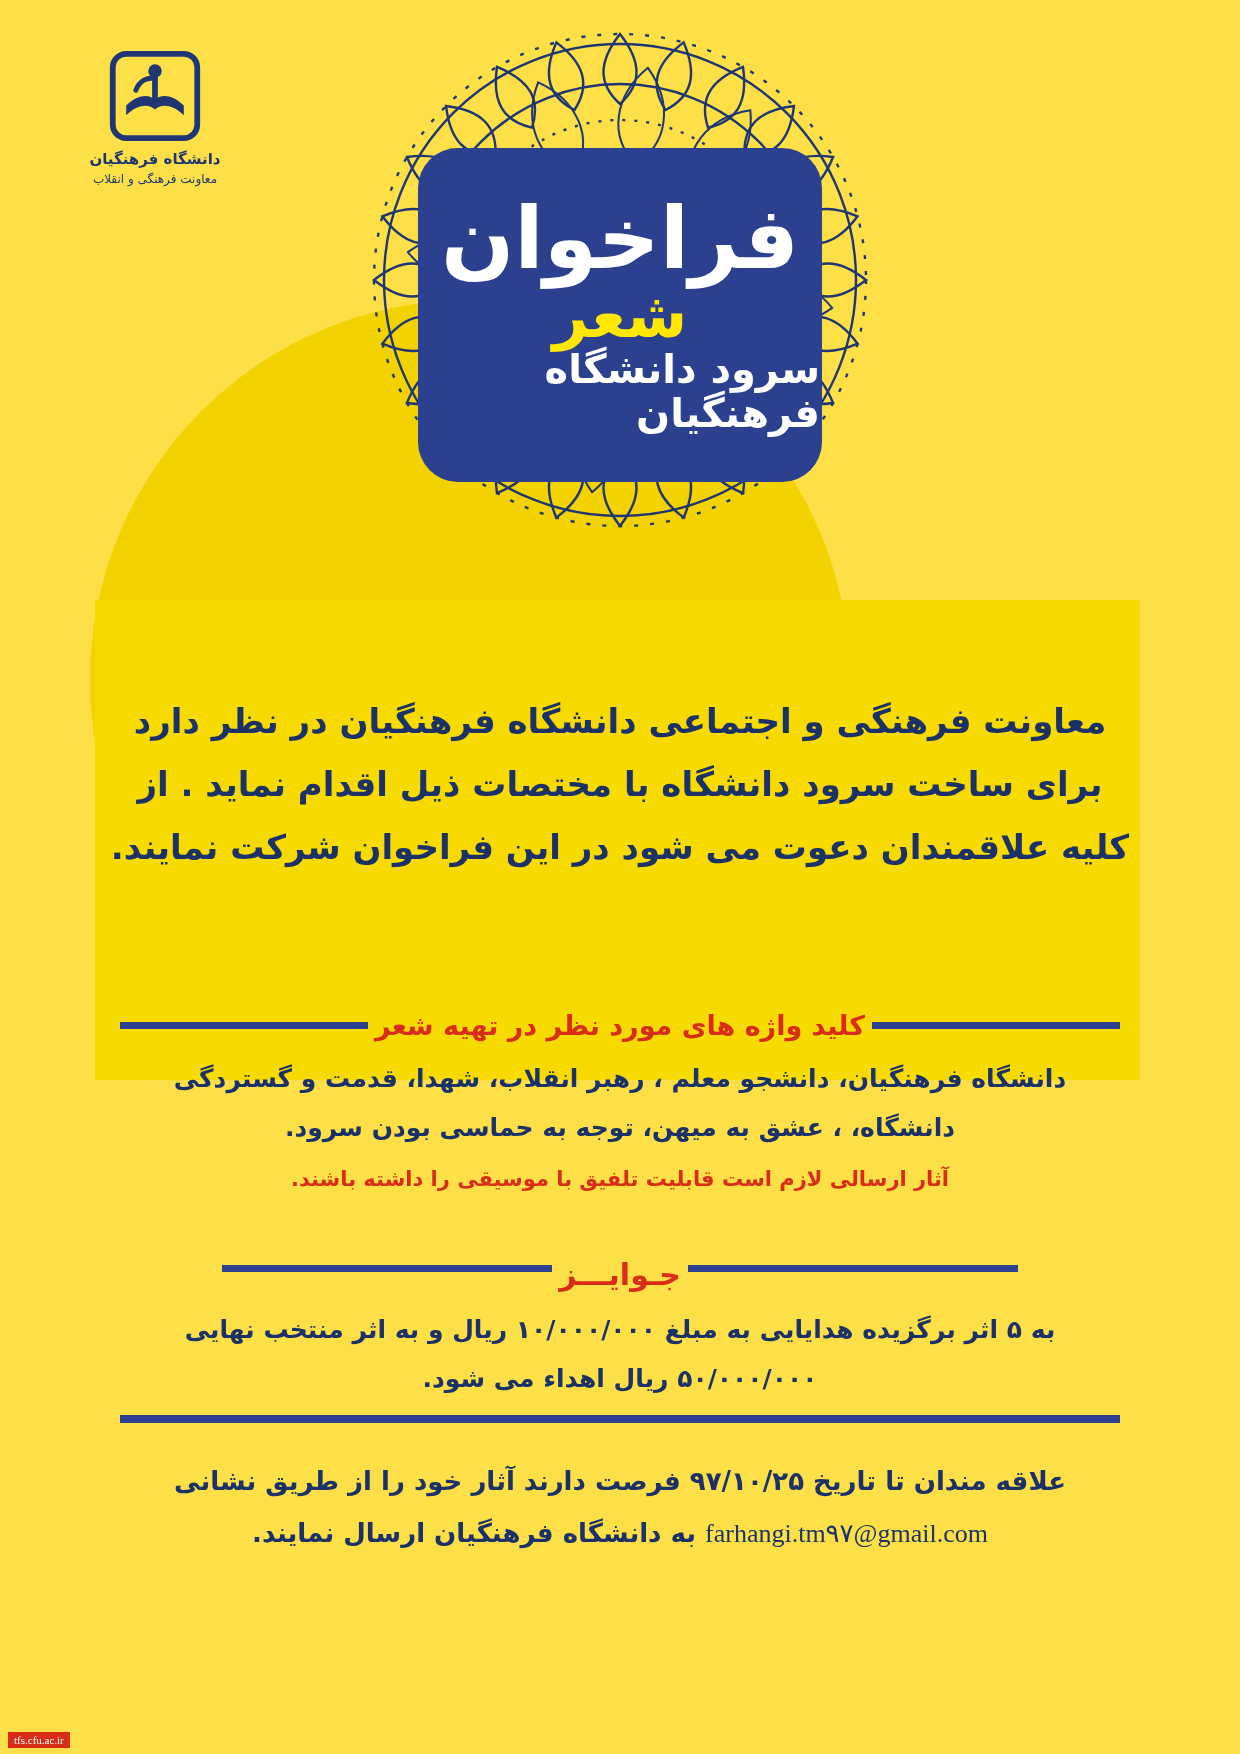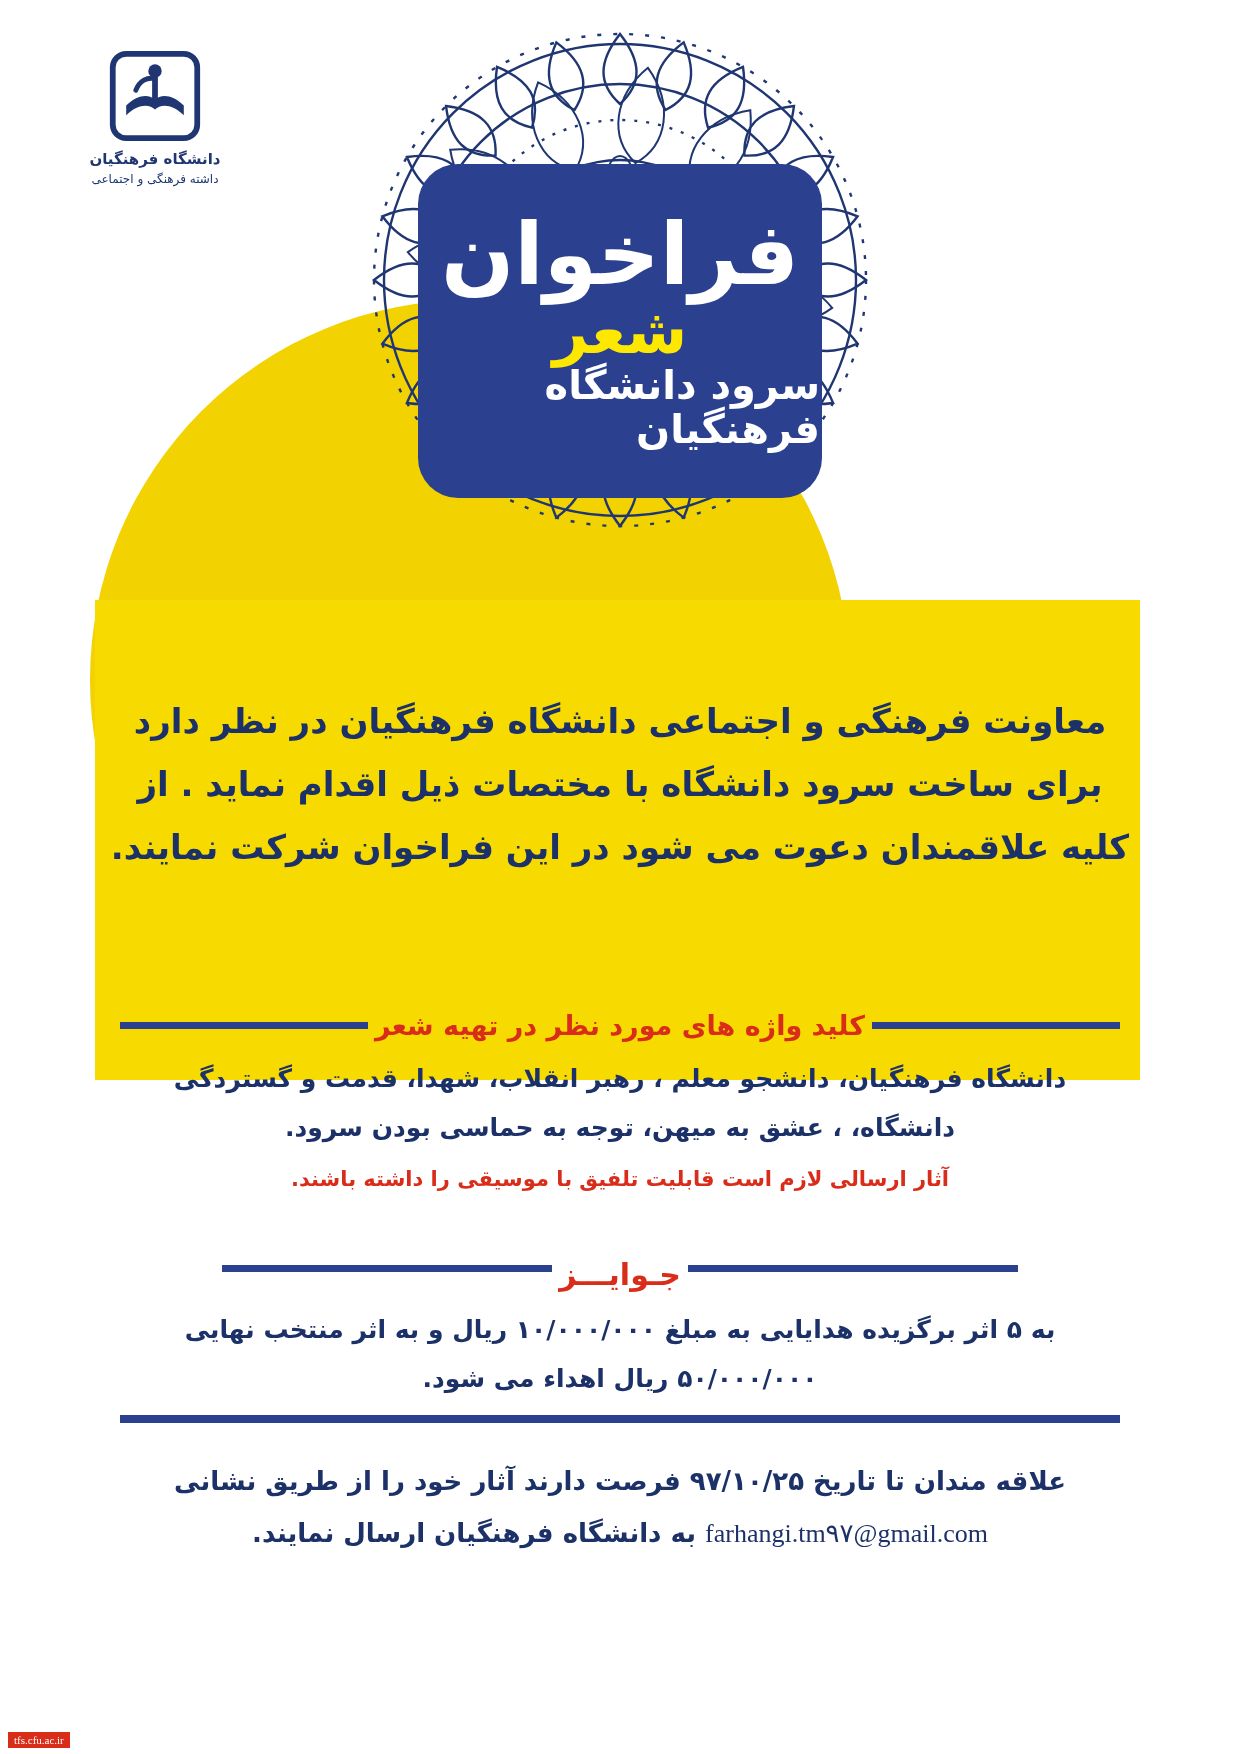--- a/index.html
+++ b/index.html
@@ -12,21 +12,21 @@
     background: #FFE800;
     font-family: "DejaVu Sans", "Liberation Sans", sans-serif;
     overflow: hidden;
     position: relative;
   }
 
   .poster {
     position: relative;
     width: 1240px;
     height: 1754px;
-    background: #ffffff;
+    background: #fde047;
     overflow: hidden;
   }
 
   
   .wm {
     position: absolute;
     background: #F4D400;
     z-index: 0;
   }
   .wm-circle {
@@ -80,21 +80,21 @@
     left: 50%;
     transform: translateX(-50%);
     width: 620px;
     height: 540px;
     z-index: 2;
   }
   .mandala-wrap svg { display: block; }
 
   .title-card {
     position: absolute;
-    top: 166px;
+    top: 150px;
     left: 50%;
     transform: translateX(-50%);
     width: 400px;
     height: 330px;
     background: #2B4190;
     border-radius: 38px;
     z-index: 3;
     display: flex;
     flex-direction: column;
     align-items: center;
@@ -245,21 +245,21 @@
 
   <div class="logo-block">
     <svg class="logo-mark" viewBox="0 0 100 100">
       <rect x="6" y="6" width="88" height="88" rx="14" fill="none" stroke="#1F3672" stroke-width="6"></rect>
       <path d="M20 70 C32 58, 44 58, 50 64 C56 58, 68 58, 80 70 L80 60 C68 48, 56 48, 50 54 C44 48, 32 48, 20 60 Z" fill="#1F3672"></path>
       <path d="M50 54 L50 30" stroke="#1F3672" stroke-width="6" stroke-linecap="round"></path>
       <circle cx="50" cy="24" r="7" fill="#1F3672"></circle>
       <path d="M30 44 C34 34, 42 30, 50 32" fill="none" stroke="#1F3672" stroke-width="5" stroke-linecap="round"></path>
     </svg>
     <div class="logo-title">دانشگاه فرهنگیان</div>
-    <div class="logo-sub">داشته فرهنگی و اجتماعی</div>
+    <div class="logo-sub">معاونت فرهنگی و انقلاب</div>
   </div>
 
   <div class="mandala-wrap">
     <svg viewBox="0 0 620 540" width="620" height="540">
       <g transform="translate(310,262)" fill="none" stroke="#1F3672" stroke-width="2.4">
 
         <g>
           <circle r="246" stroke-dasharray="4 12"></circle>
           <circle r="236"></circle>
           <circle r="196"></circle>

